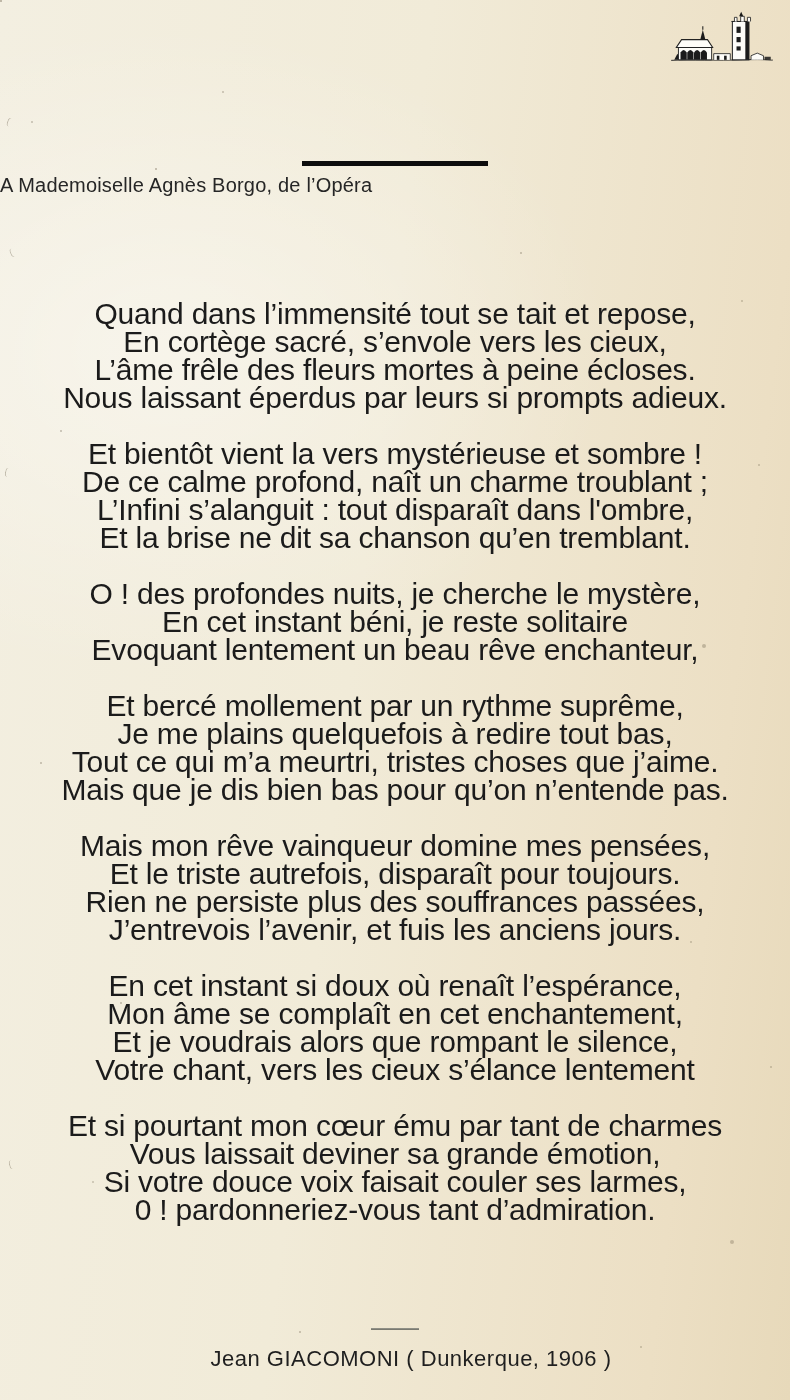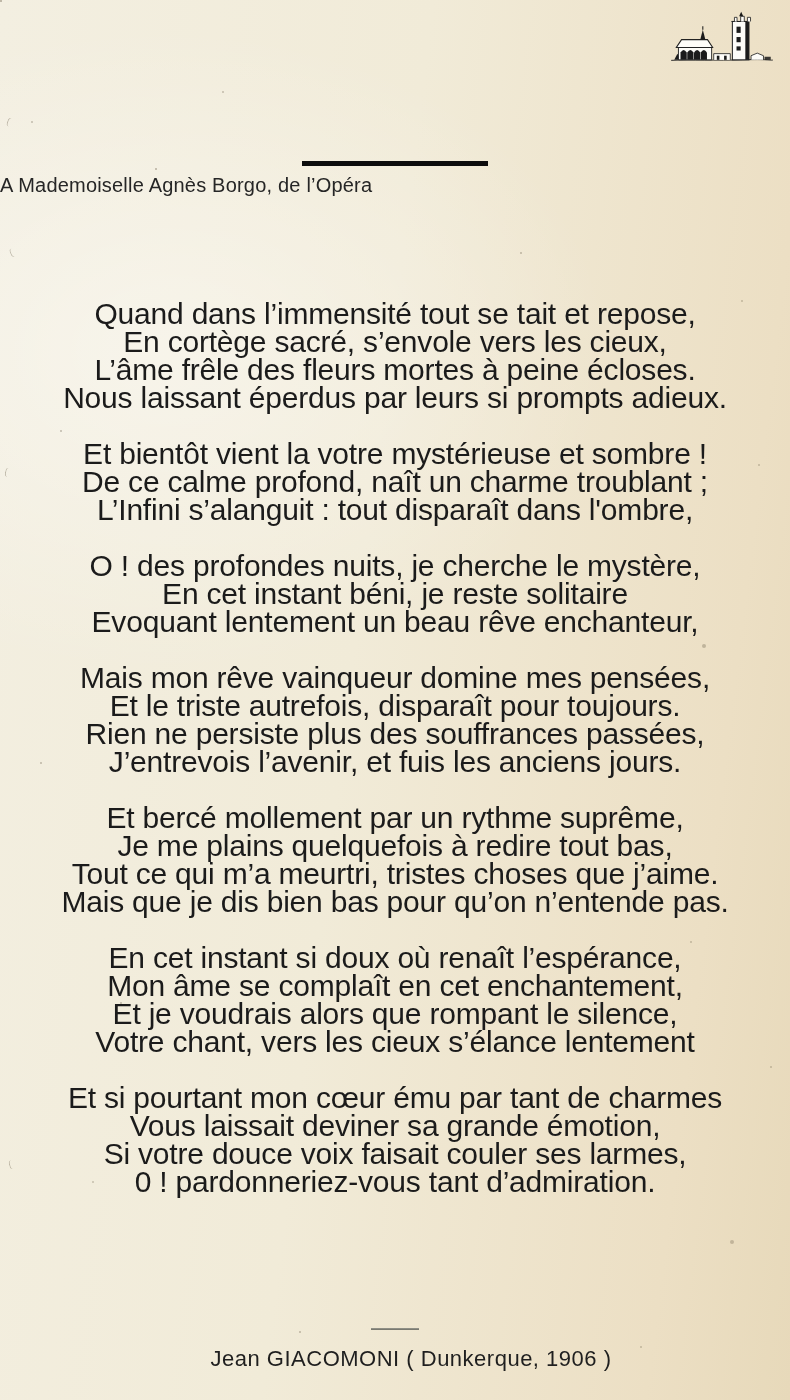--- a/index.html
+++ b/index.html
@@ -133,43 +133,44 @@
   <div class="poem">
 
     <div class="stanza">
       <p>Quand dans l’immensité tout se tait et repose,</p>
       <p>En cortège sacré, s’envole vers les cieux,</p>
       <p>L’âme frêle des fleurs mortes à peine écloses.</p>
       <p>Nous laissant éperdus par leurs si prompts adieux.</p>
     </div>
 
     <div class="stanza">
-      <p>Et bientôt vient la votre mystérieuse et sombre !</p>
+      <p>Et bientôt vient la vers mystérieuse et sombre !</p>
       <p>De ce calme profond, naît un charme troublant ;</p>
       <p>L’Infini s’alanguit : tout disparaît dans l'ombre,</p>
+      <p>Et la brise ne dit sa chanson qu’en tremblant.</p>
     </div>
 
     <div class="stanza">
       <p>O ! des profondes nuits, je cherche le mystère,</p>
       <p>En cet instant béni, je reste solitaire</p>
       <p>Evoquant lentement un beau rêve enchanteur,</p>
     </div>
 
     <div class="stanza">
+      <p>Et bercé mollement par un rythme suprême,</p>
+      <p>Je me plains quelquefois à redire tout bas,</p>
+      <p>Tout ce qui m’a meurtri, tristes choses que j’aime.</p>
+      <p>Mais que je dis bien bas pour qu’on n’entende pas.</p>
+    </div>
+
+    <div class="stanza">
       <p>Mais mon rêve vainqueur domine mes pensées,</p>
       <p>Et le triste autrefois, disparaît pour toujours.</p>
       <p>Rien ne persiste plus des souffrances passées,</p>
       <p>J’entrevois l’avenir, et fuis les anciens jours.</p>
-    </div>
-
-    <div class="stanza">
-      <p>Et bercé mollement par un rythme suprême,</p>
-      <p>Je me plains quelquefois à redire tout bas,</p>
-      <p>Tout ce qui m’a meurtri, tristes choses que j’aime.</p>
-      <p>Mais que je dis bien bas pour qu’on n’entende pas.</p>
     </div>
 
     <div class="stanza">
       <p>En cet instant si doux où renaît l’espérance,</p>
       <p>Mon âme se complaît en cet enchantement,</p>
       <p>Et je voudrais alors que rompant le silence,</p>
       <p>Votre chant, vers les cieux s’élance lentement</p>
     </div>
 
     <div class="stanza">

